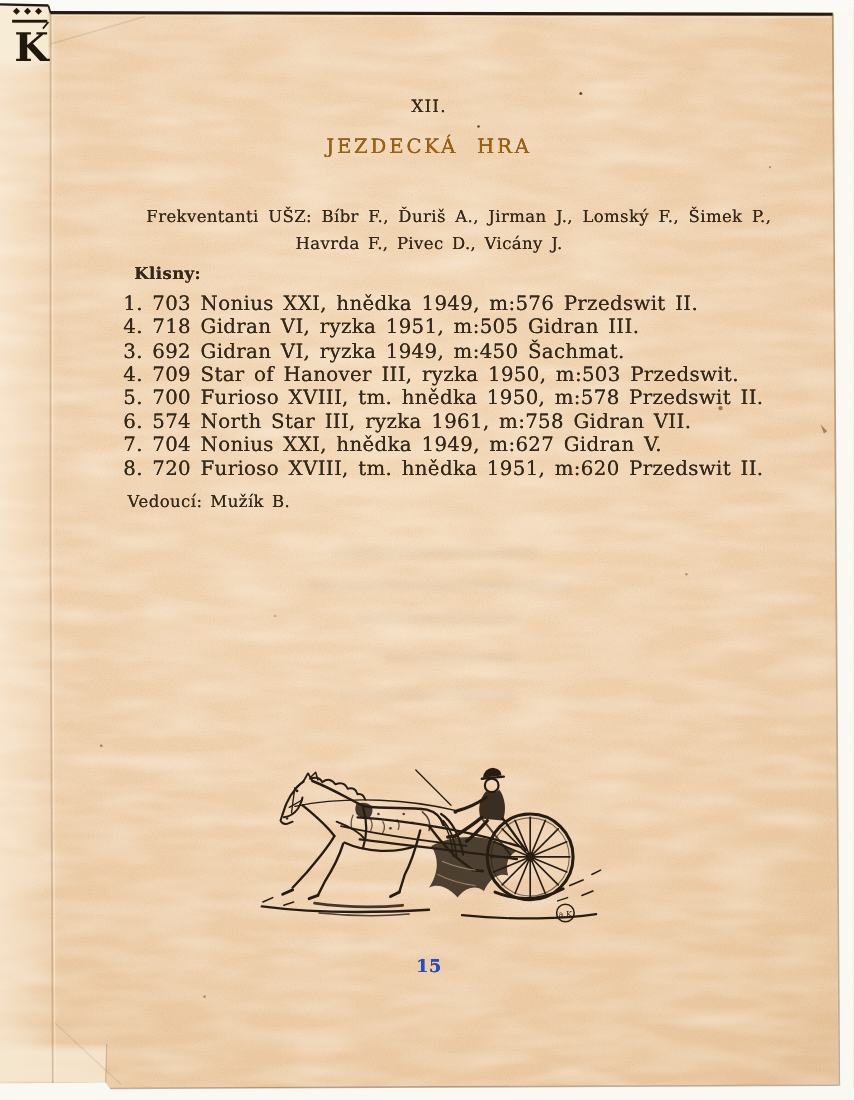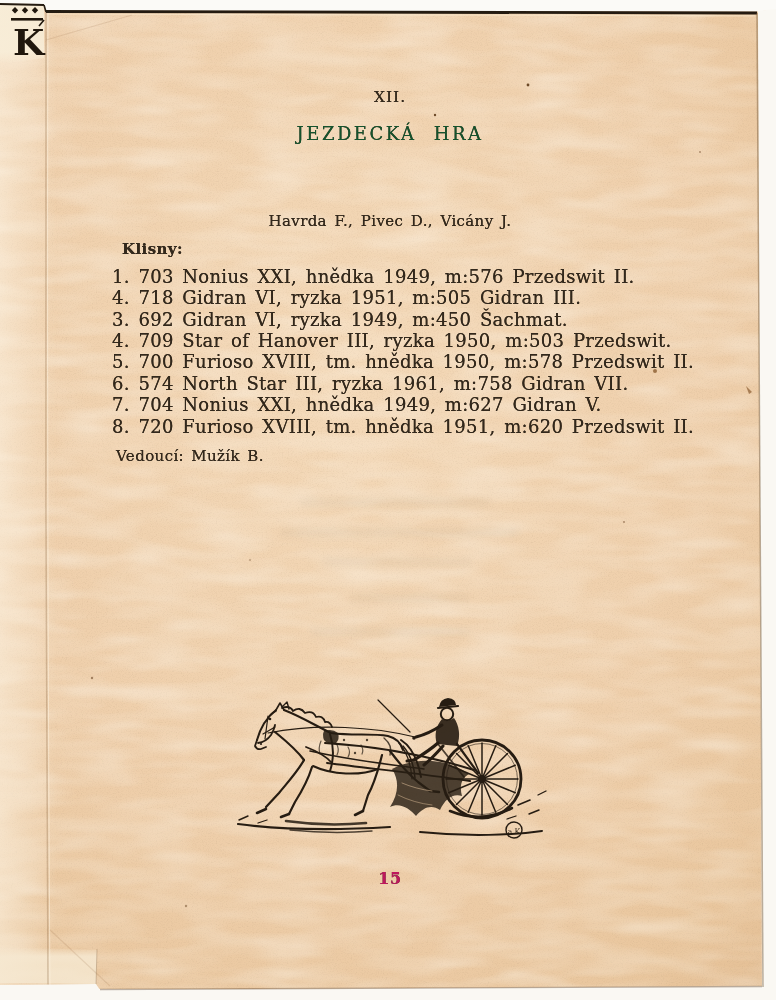--- a/index.html
+++ b/index.html
@@ -7,27 +7,27 @@
         font-family:"DejaVu Serif","Liberation Serif",serif;}
   .bg{position:absolute;left:0;top:0;}
   
   .content{position:absolute;left:0;top:0;width:741px;height:1000px;
            color:#32281c;}
   .tline{position:absolute;white-space:nowrap;line-height:1;
          text-shadow:0 0 0.6px rgba(44,31,17,.9);}
   .cline{position:absolute;left:46px;width:688px;text-align:center;
          white-space:nowrap;line-height:1;text-shadow:0 0 0.6px rgba(44,31,17,.9);}
   .sec{top:90px;font-size:15.5px;letter-spacing:1px;}
-  .title{top:125px;font-size:18px;letter-spacing:2.5px;word-spacing:9px;color:#14532d;}
+  .title{top:125px;font-size:18px;letter-spacing:2.5px;word-spacing:9px;color:#a16207;}
   .p1{left:133px;top:190px;font-size:15px;word-spacing:3.5px;letter-spacing:.35px;}
   .p2{top:214px;font-size:15px;word-spacing:2.5px;letter-spacing:.35px;}
   .klisny{left:122px;top:242px;font-size:15px;font-weight:700;letter-spacing:.4px;}
   .mare{left:112px;font-size:18px;word-spacing:2.6px;letter-spacing:.3px;}
   .vedouci{left:116px;top:449px;font-size:15px;word-spacing:2px;letter-spacing:.4px;}
-  .pageno{top:871px;font-size:16px;font-weight:700;letter-spacing:.5px;color:#be185d;}
+  .pageno{top:871px;font-size:16px;font-weight:700;letter-spacing:.5px;color:#1d4ed8;}
   
   .stamp{position:absolute;left:6px;top:4px;}
   
   .illus{position:absolute;left:224px;top:683px;}
 </style>
 </head>
 <body>
 
 <div class="scan">
 
@@ -123,20 +123,21 @@
       <polygon points="29,3 32.2,6.2 29,9.4 25.8,6.2"></polygon>
     </g>
     <rect x="5" y="14" width="32" height="2.6" fill="#20170d"></rect>
     <text x="7" y="51" font-family="DejaVu Serif, Liberation Serif, serif" font-size="36" font-weight="700" fill="#20170d">K</text>
     <path d="M33,22 l5,-6" stroke="#20170d" stroke-width="1.6" fill="none"></path>
   </svg>
 
   <div class="content">
     <div class="cline sec">XII.</div>
     <div class="cline title">JEZDECKÁ HRA</div>
+    <div class="tline p1">Frekventanti UŠZ: Bíbr F., Ďuriš A., Jirman J., Lomský F., Šimek P.,</div>
     <div class="cline p2">Havrda F., Pivec D., Vicány J.</div>
     <div class="tline klisny">Klisny:</div>
 
     <div class="tline mare" style="top:268px">1. 703 Nonius XXI, hnědka 1949, m:576 Przedswit II.</div>
     <div class="tline mare" style="top:289.3px">4. 718 Gidran VI, ryzka 1951, m:505 Gidran III.</div>
     <div class="tline mare" style="top:310.6px">3. 692 Gidran VI, ryzka 1949, m:450 Šachmat.</div>
     <div class="tline mare" style="top:331.9px">4. 709 Star of Hanover III, ryzka 1950, m:503 Przedswit.</div>
     <div class="tline mare" style="top:353.2px">5. 700 Furioso XVIII, tm. hnědka 1950, m:578 Przedswit II.</div>
     <div class="tline mare" style="top:374.5px">6. 574 North Star III, ryzka 1961, m:758 Gidran VII.</div>
     <div class="tline mare" style="top:395.8px">7. 704 Nonius XXI, hnědka 1949, m:627 Gidran V.</div>

